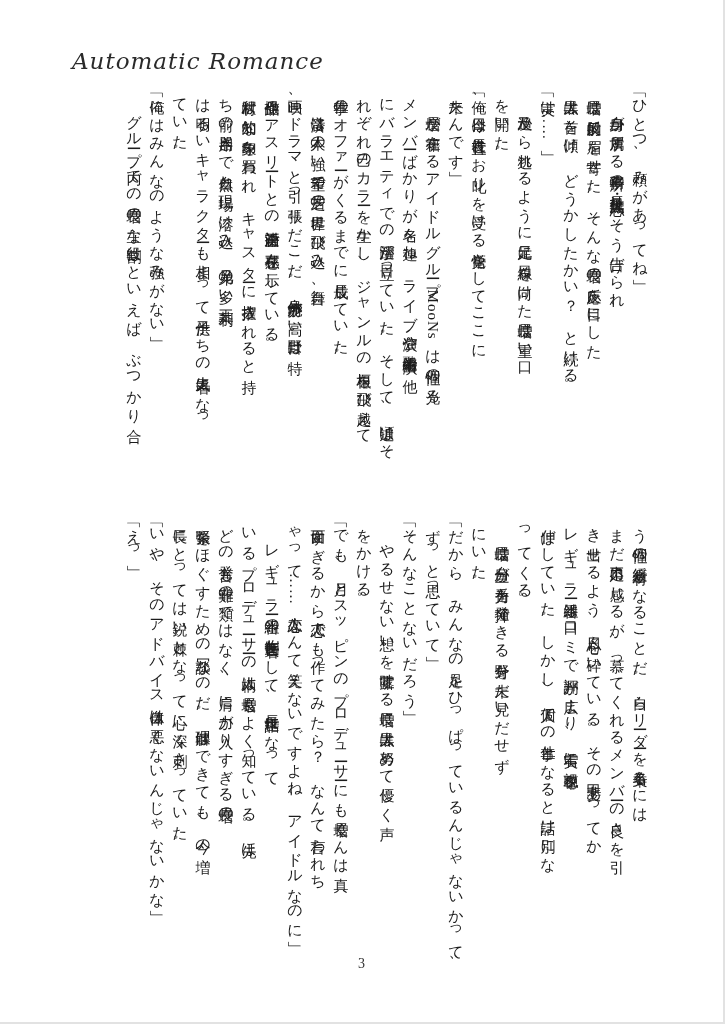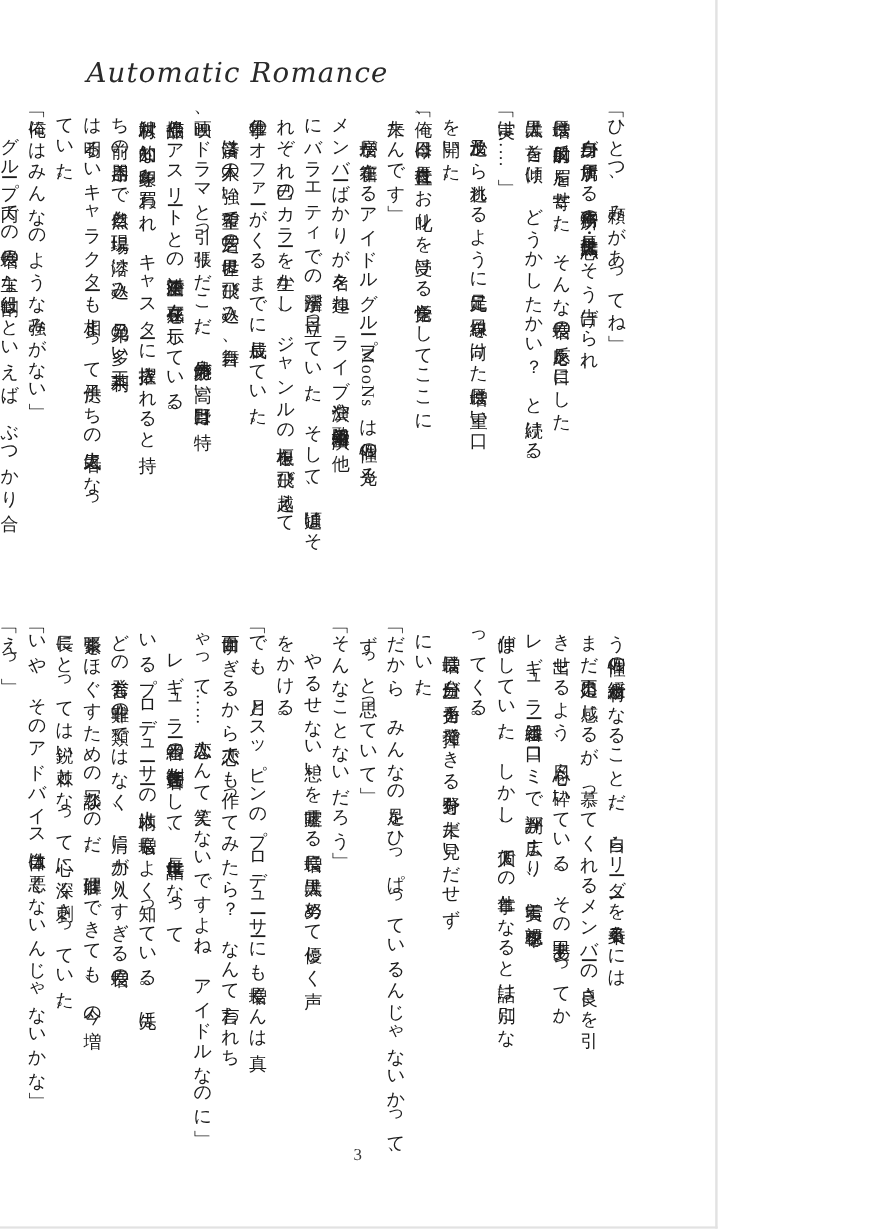--- a/index.html
+++ b/index.html
@@ -6,21 +6,21 @@
 
   html, body {
     width: 725px;
     height: 1024px;
     background: #ffffff;
     font-family: "Liberation Serif", serif;
   }
 
   .page {
     position: relative;
-    width: 598px;
+    width: 725px;
     height: 1024px;
     background: #ffffff;
     color: #1c1c1c;
     overflow: hidden;
     border-right: 2px solid #e2e2e2;
     border-bottom: 2px solid #e2e2e2;
   }
 
   .title {
     position: absolute;

